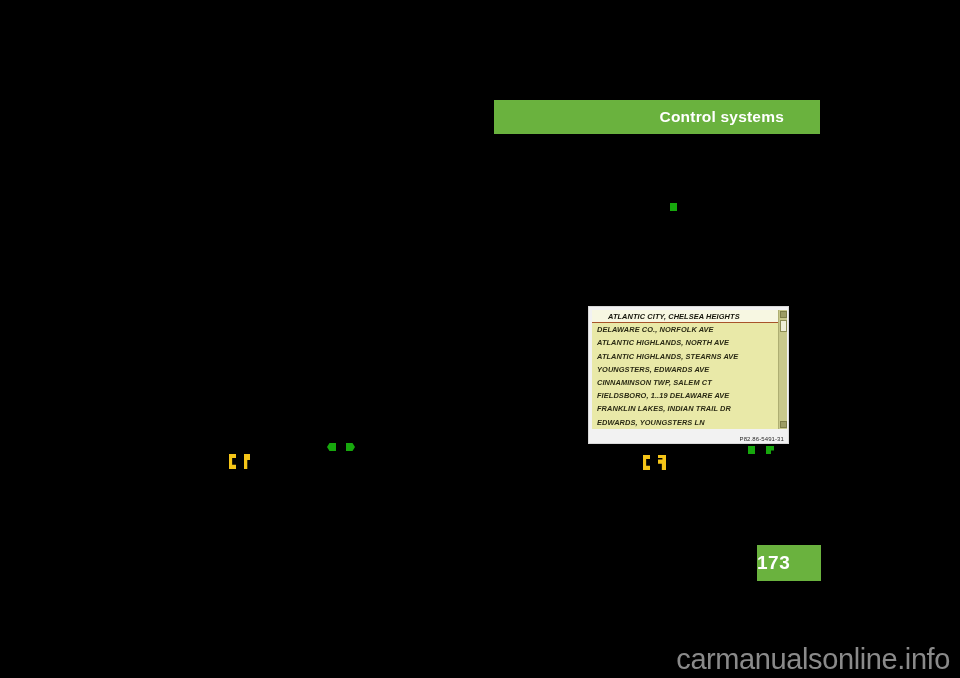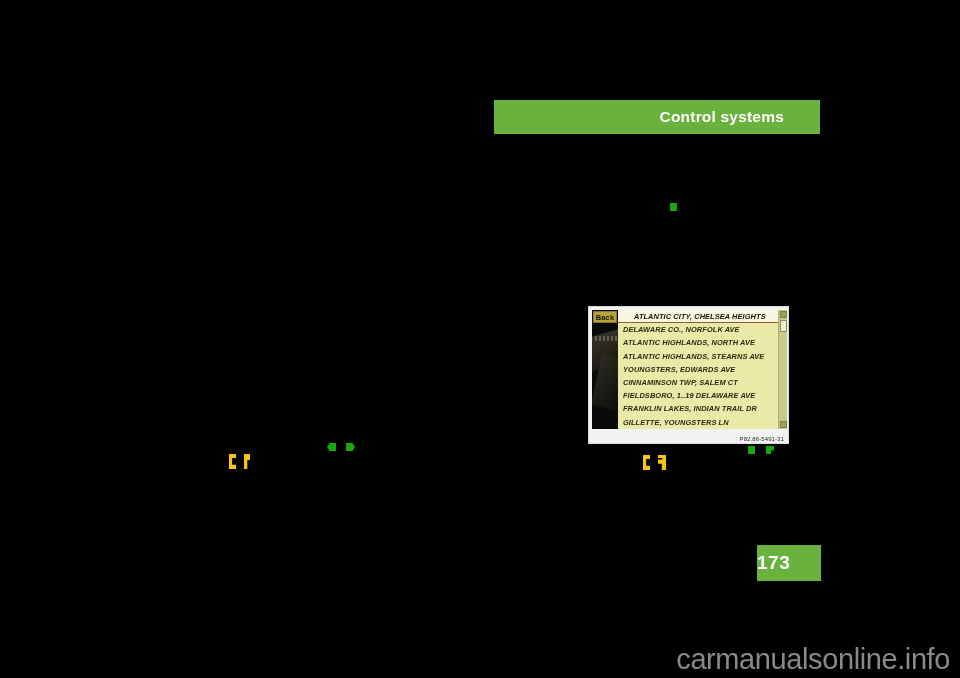--- a/index.html
+++ b/index.html
@@ -287,37 +287,31 @@
   <div class="title">Control systems</div>
 </div>
 
 <div class="marker-pair" id="marker-green-top">
   <span class="glyph glyph-sq-green"></span>
 </div>
 
 <div id="nav-figure">
   <div id="nav-screen">
 
-    <div id="nav-thumb">
-      <div class="map-sweep"></div>
-      <div class="map-road"></div>
-      <div class="map-ticks"></div>
-      <div class="back-btn">Back</div>
-    </div>
 
     <div id="nav-list">
       <div class="row selected">ATLANTIC CITY, CHELSEA HEIGHTS</div>
       <div class="row">DELAWARE CO., NORFOLK AVE</div>
       <div class="row">ATLANTIC HIGHLANDS, NORTH AVE</div>
       <div class="row">ATLANTIC HIGHLANDS, STEARNS AVE</div>
       <div class="row">YOUNGSTERS, EDWARDS AVE</div>
       <div class="row">CINNAMINSON TWP, SALEM CT</div>
       <div class="row">FIELDSBORO, 1..19 DELAWARE AVE</div>
       <div class="row">FRANKLIN LAKES, INDIAN TRAIL DR</div>
-      <div class="row">GILLETTE, YOUNGSTERS LN</div>
+      <div class="row">EDWARDS, YOUNGSTERS LN</div>
     </div>
 
     <div id="nav-scrollbar">
       <div class="sb-arrow up"></div>
       <div class="sb-thumb"></div>
       <div class="sb-arrow down"></div>
     </div>
   </div>
 
   <div id="nav-caption">P82.86-5491-31</div>

